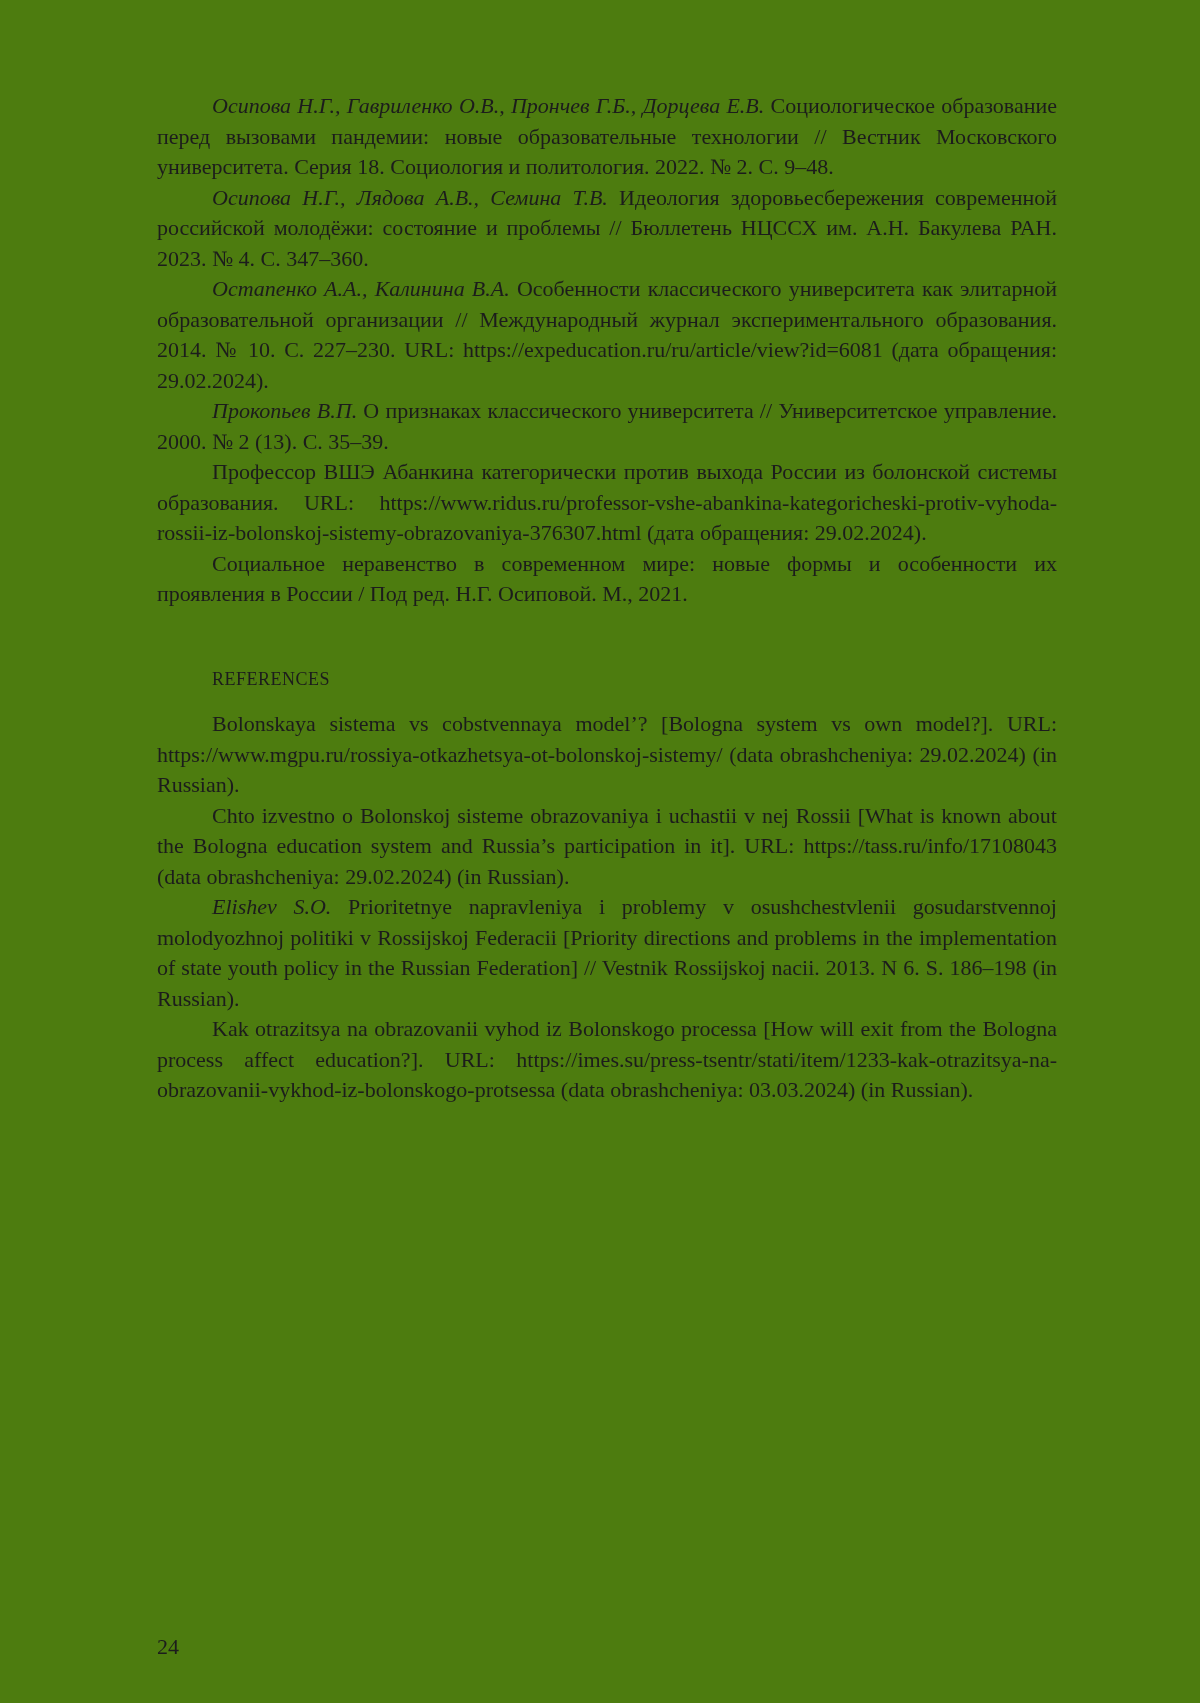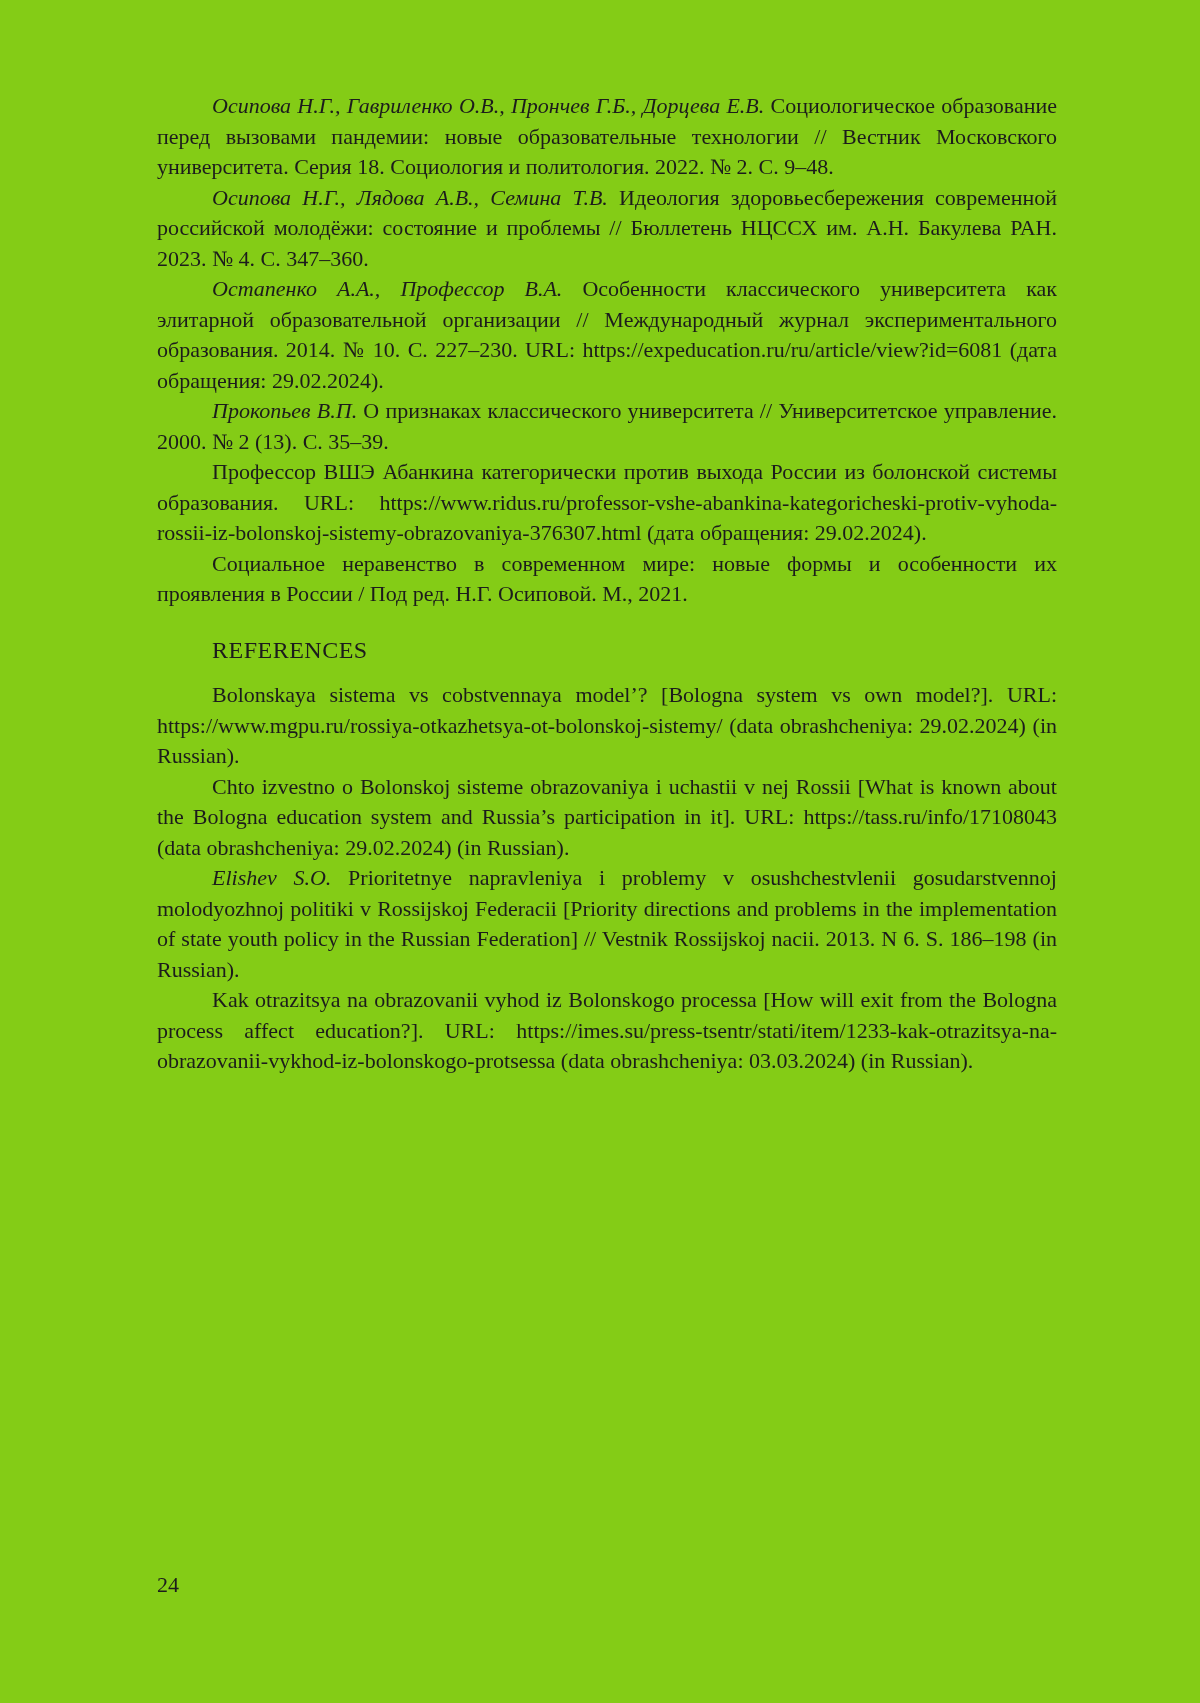--- a/index.html
+++ b/index.html
@@ -5,21 +5,21 @@
   html, body { margin: 0; padding: 0; }
   body {
     width: 1200px;
     height: 1703px;
     background: #ffffff;
   }
   .page {
     position: relative;
     width: 1200px;
     height: 1703px;
-    background: #84cc16;
+    background: #4d7c0f;
     color: #1c1c1c;
     font-family: "Liberation Serif", serif;
     overflow: hidden;
   }
   .content {
     position: absolute;
     left: 157px;
     top: 91px;
     width: 900px;
     font-size: 22px;
@@ -28,46 +28,46 @@
   }
   .content p {
     margin: 0;
     text-indent: 55px;
     overflow-wrap: anywhere;
   }
   .authors {
     font-style: italic;
   }
   .refs-heading {
-    margin: 25px 0 15px 0;
+    margin: 54px 0 15px 0;
     text-indent: 55px;
-    font-size: 24px;
+    font-size: 18px;
     font-weight: normal;
     line-height: 30.5px;
     letter-spacing: 0.5px;
     text-align: left;
   }
   .page-number {
     position: absolute;
     left: 157px;
-    top: 1570px;
+    top: 1632px;
     font-size: 22px;
     line-height: 30px;
   }
 </style>
 </head>
 <body>
 
 <div class="page">
   <main class="content">
 
     <section class="bibliography">
       <p><i class="authors">Осипова Н.Г., Гавриленко О.В., Прончев Г.Б., Дорцева Е.В.</i><span> Социологическое образование перед вызовами пандемии: новые образовательные технологии // Вестник Московского университета. Серия 18. Социология и политология. 2022. № 2. С. 9–48.</span></p>
       <p><i class="authors">Осипова Н.Г., Лядова А.В., Семина Т.В.</i><span> Идеология здоровьесбережения современной российской молодёжи: состояние и проблемы // Бюллетень НЦССХ им. А.Н. Бакулева РАН. 2023. № 4. С. 347–360.</span></p>
-      <p><i class="authors">Остапенко А.А., Профессор В.А.</i><span> Особенности классического университета как элитарной образовательной организации // Международный журнал экспериментального образования. 2014. № 10. С. 227–230. URL: https://expeducation.ru/ru/article/view?id=6081 (дата обращения: 29.02.2024).</span></p>
+      <p><i class="authors">Остапенко А.А., Калинина В.А.</i><span> Особенности классического университета как элитарной образовательной организации // Международный журнал экспериментального образования. 2014. № 10. С. 227–230. URL: https://expeducation.ru/ru/article/view?id=6081 (дата обращения: 29.02.2024).</span></p>
       <p><i class="authors">Прокопьев В.П.</i><span> О признаках классического университета // Университетское управление. 2000. № 2 (13). С. 35–39.</span></p>
       <p><i class="authors"></i><span>Профессор ВШЭ Абанкина категорически против выхода России из болонской системы образования. URL: https://www.ridus.ru/professor-vshe-abankina-kategoricheski-protiv-vyhoda-rossii-iz-bolonskoj-sistemy-obrazovaniya-376307.html (дата обращения: 29.02.2024).</span></p>
       <p><i class="authors"></i><span>Социальное неравенство в современном мире: новые формы и особенности их проявления в России / Под ред. Н.Г. Осиповой. М., 2021.</span></p>
     </section>
 
     <h2 class="refs-heading">REFERENCES</h2>
 
     <section class="references">
       <p><i class="authors"></i><span>Bolonskaya sistema vs cobstvennaya model’? [Bologna system vs own model?]. URL: https://www.mgpu.ru/rossiya-otkazhetsya-ot-bolonskoj-sistemy/ (data obrashcheniya: 29.02.2024) (in Russian).</span></p>
       <p><i class="authors"></i><span>Chto izvestno o Bolonskoj sisteme obrazovaniya i uchastii v nej Rossii [What is known about the Bologna education system and Russia’s participation in it]. URL: https://tass.ru/info/17108043 (data obrashcheniya: 29.02.2024) (in Russian).</span></p>

